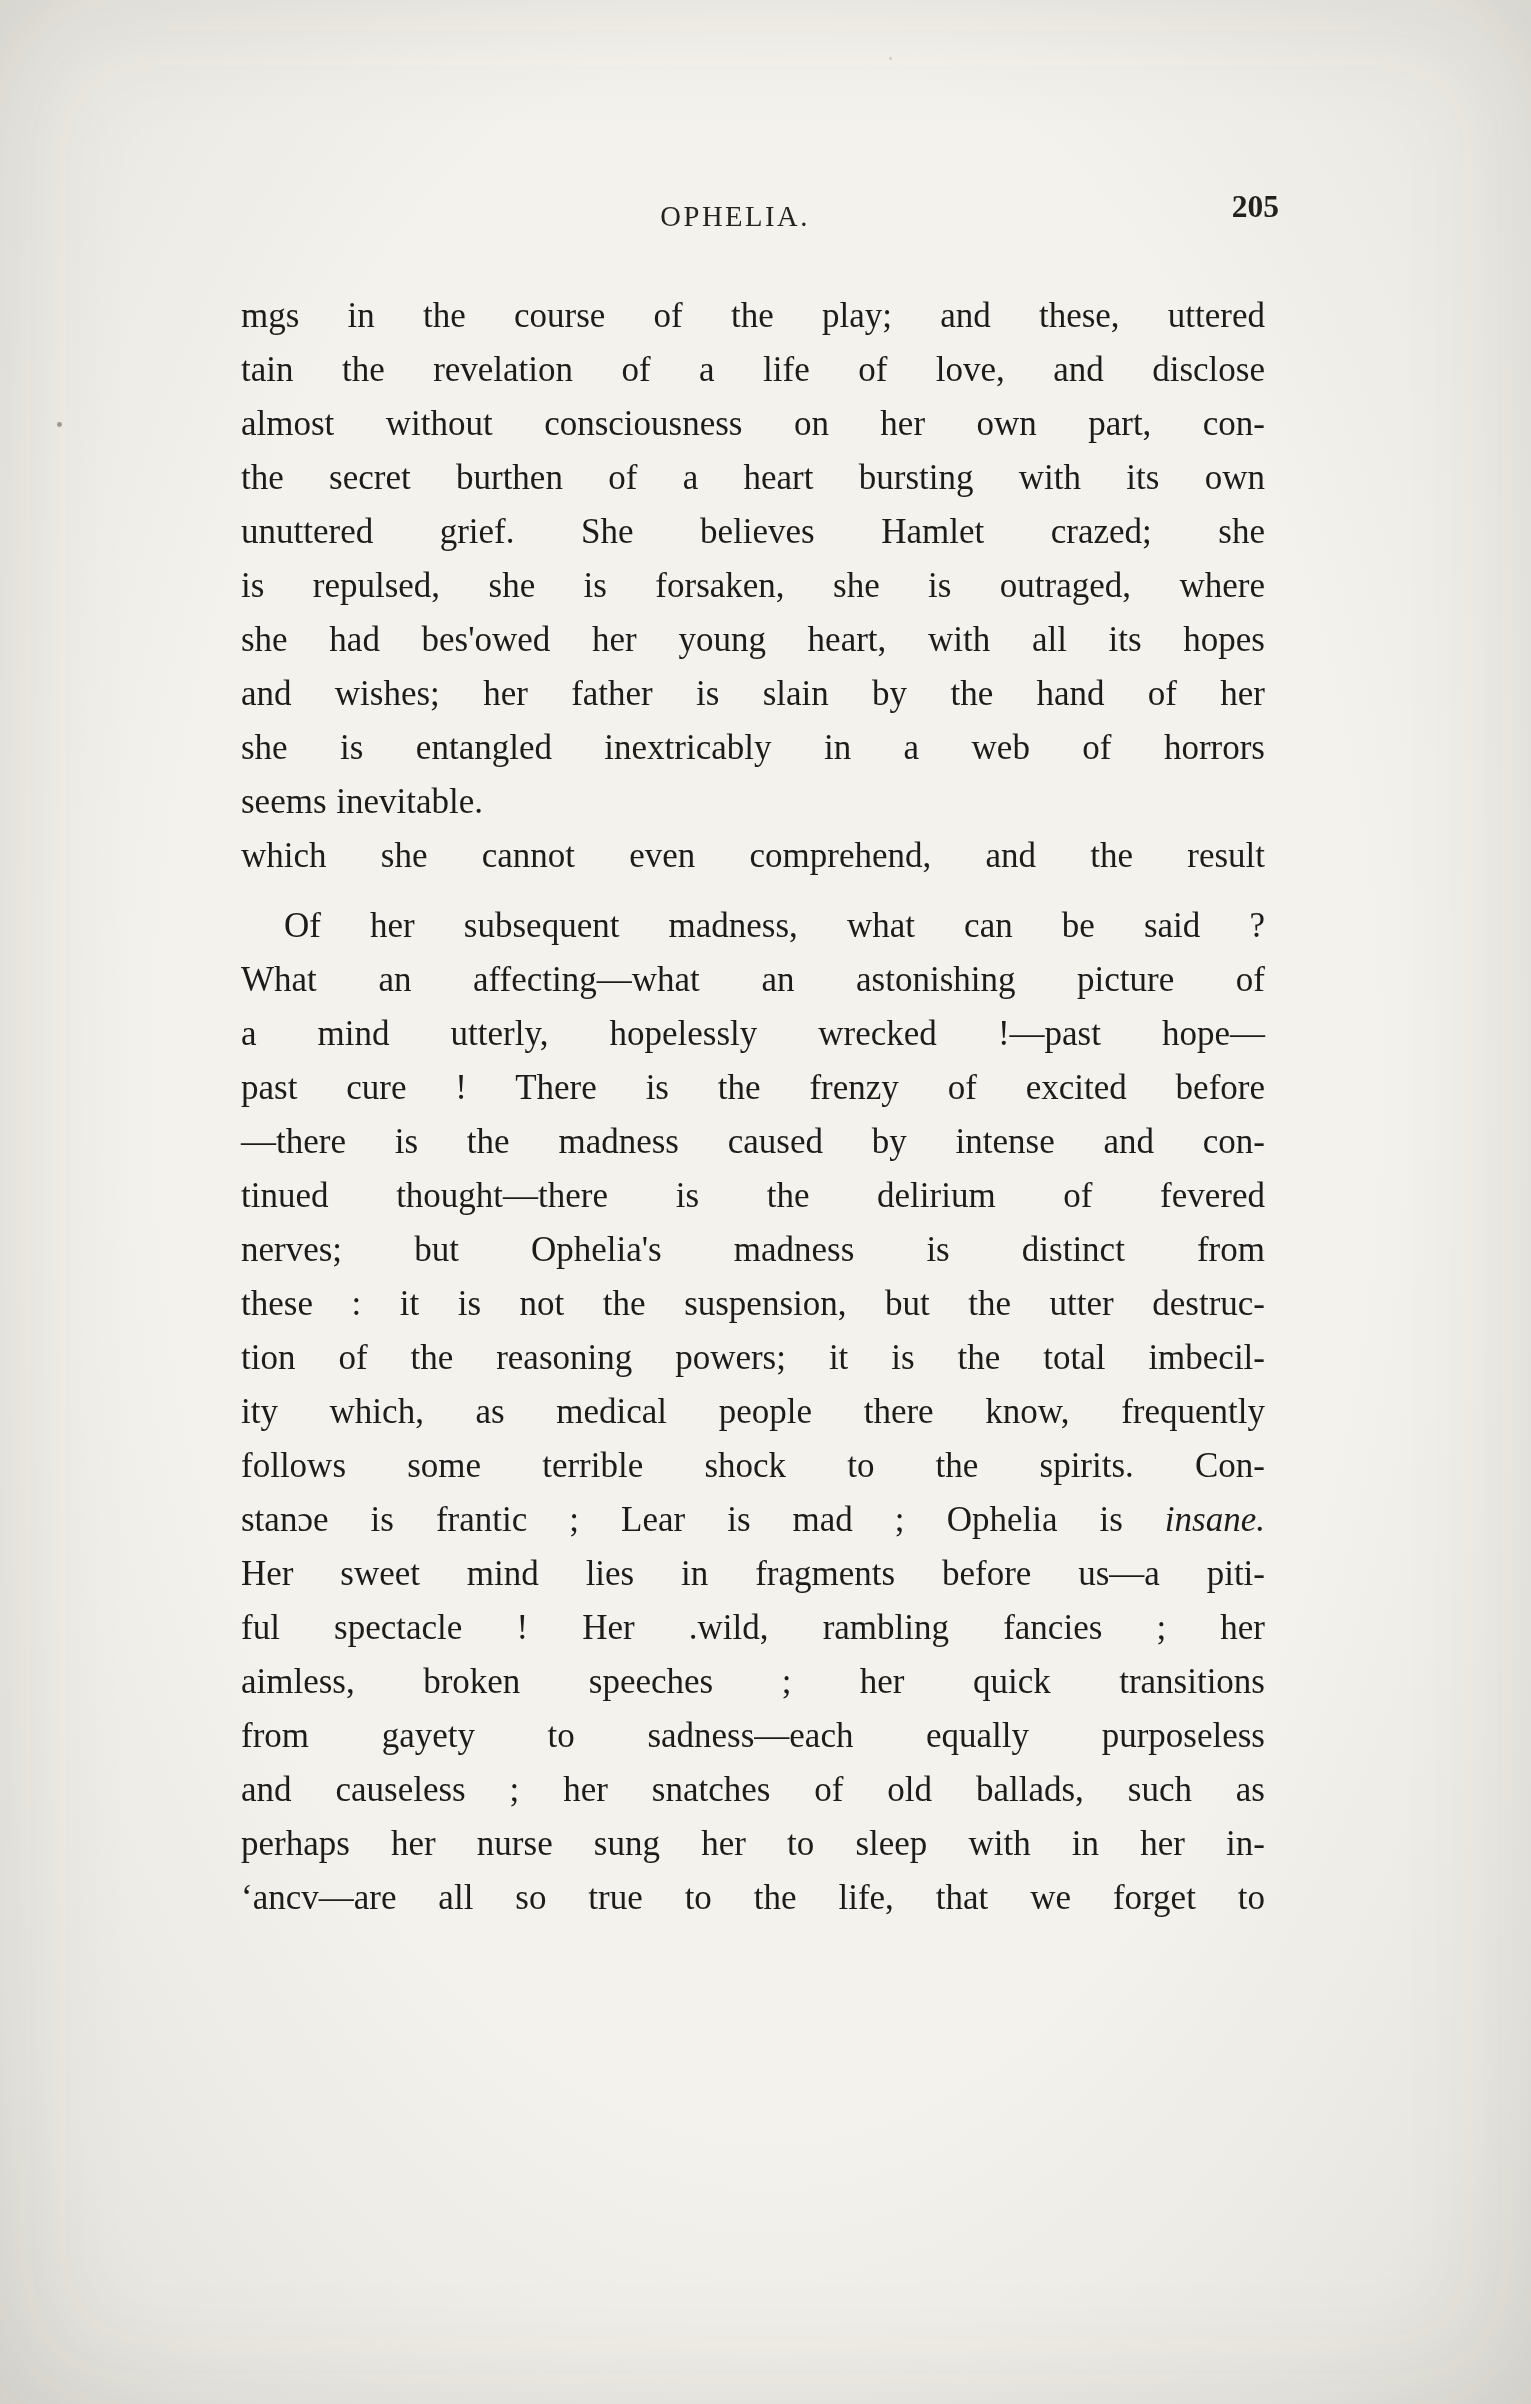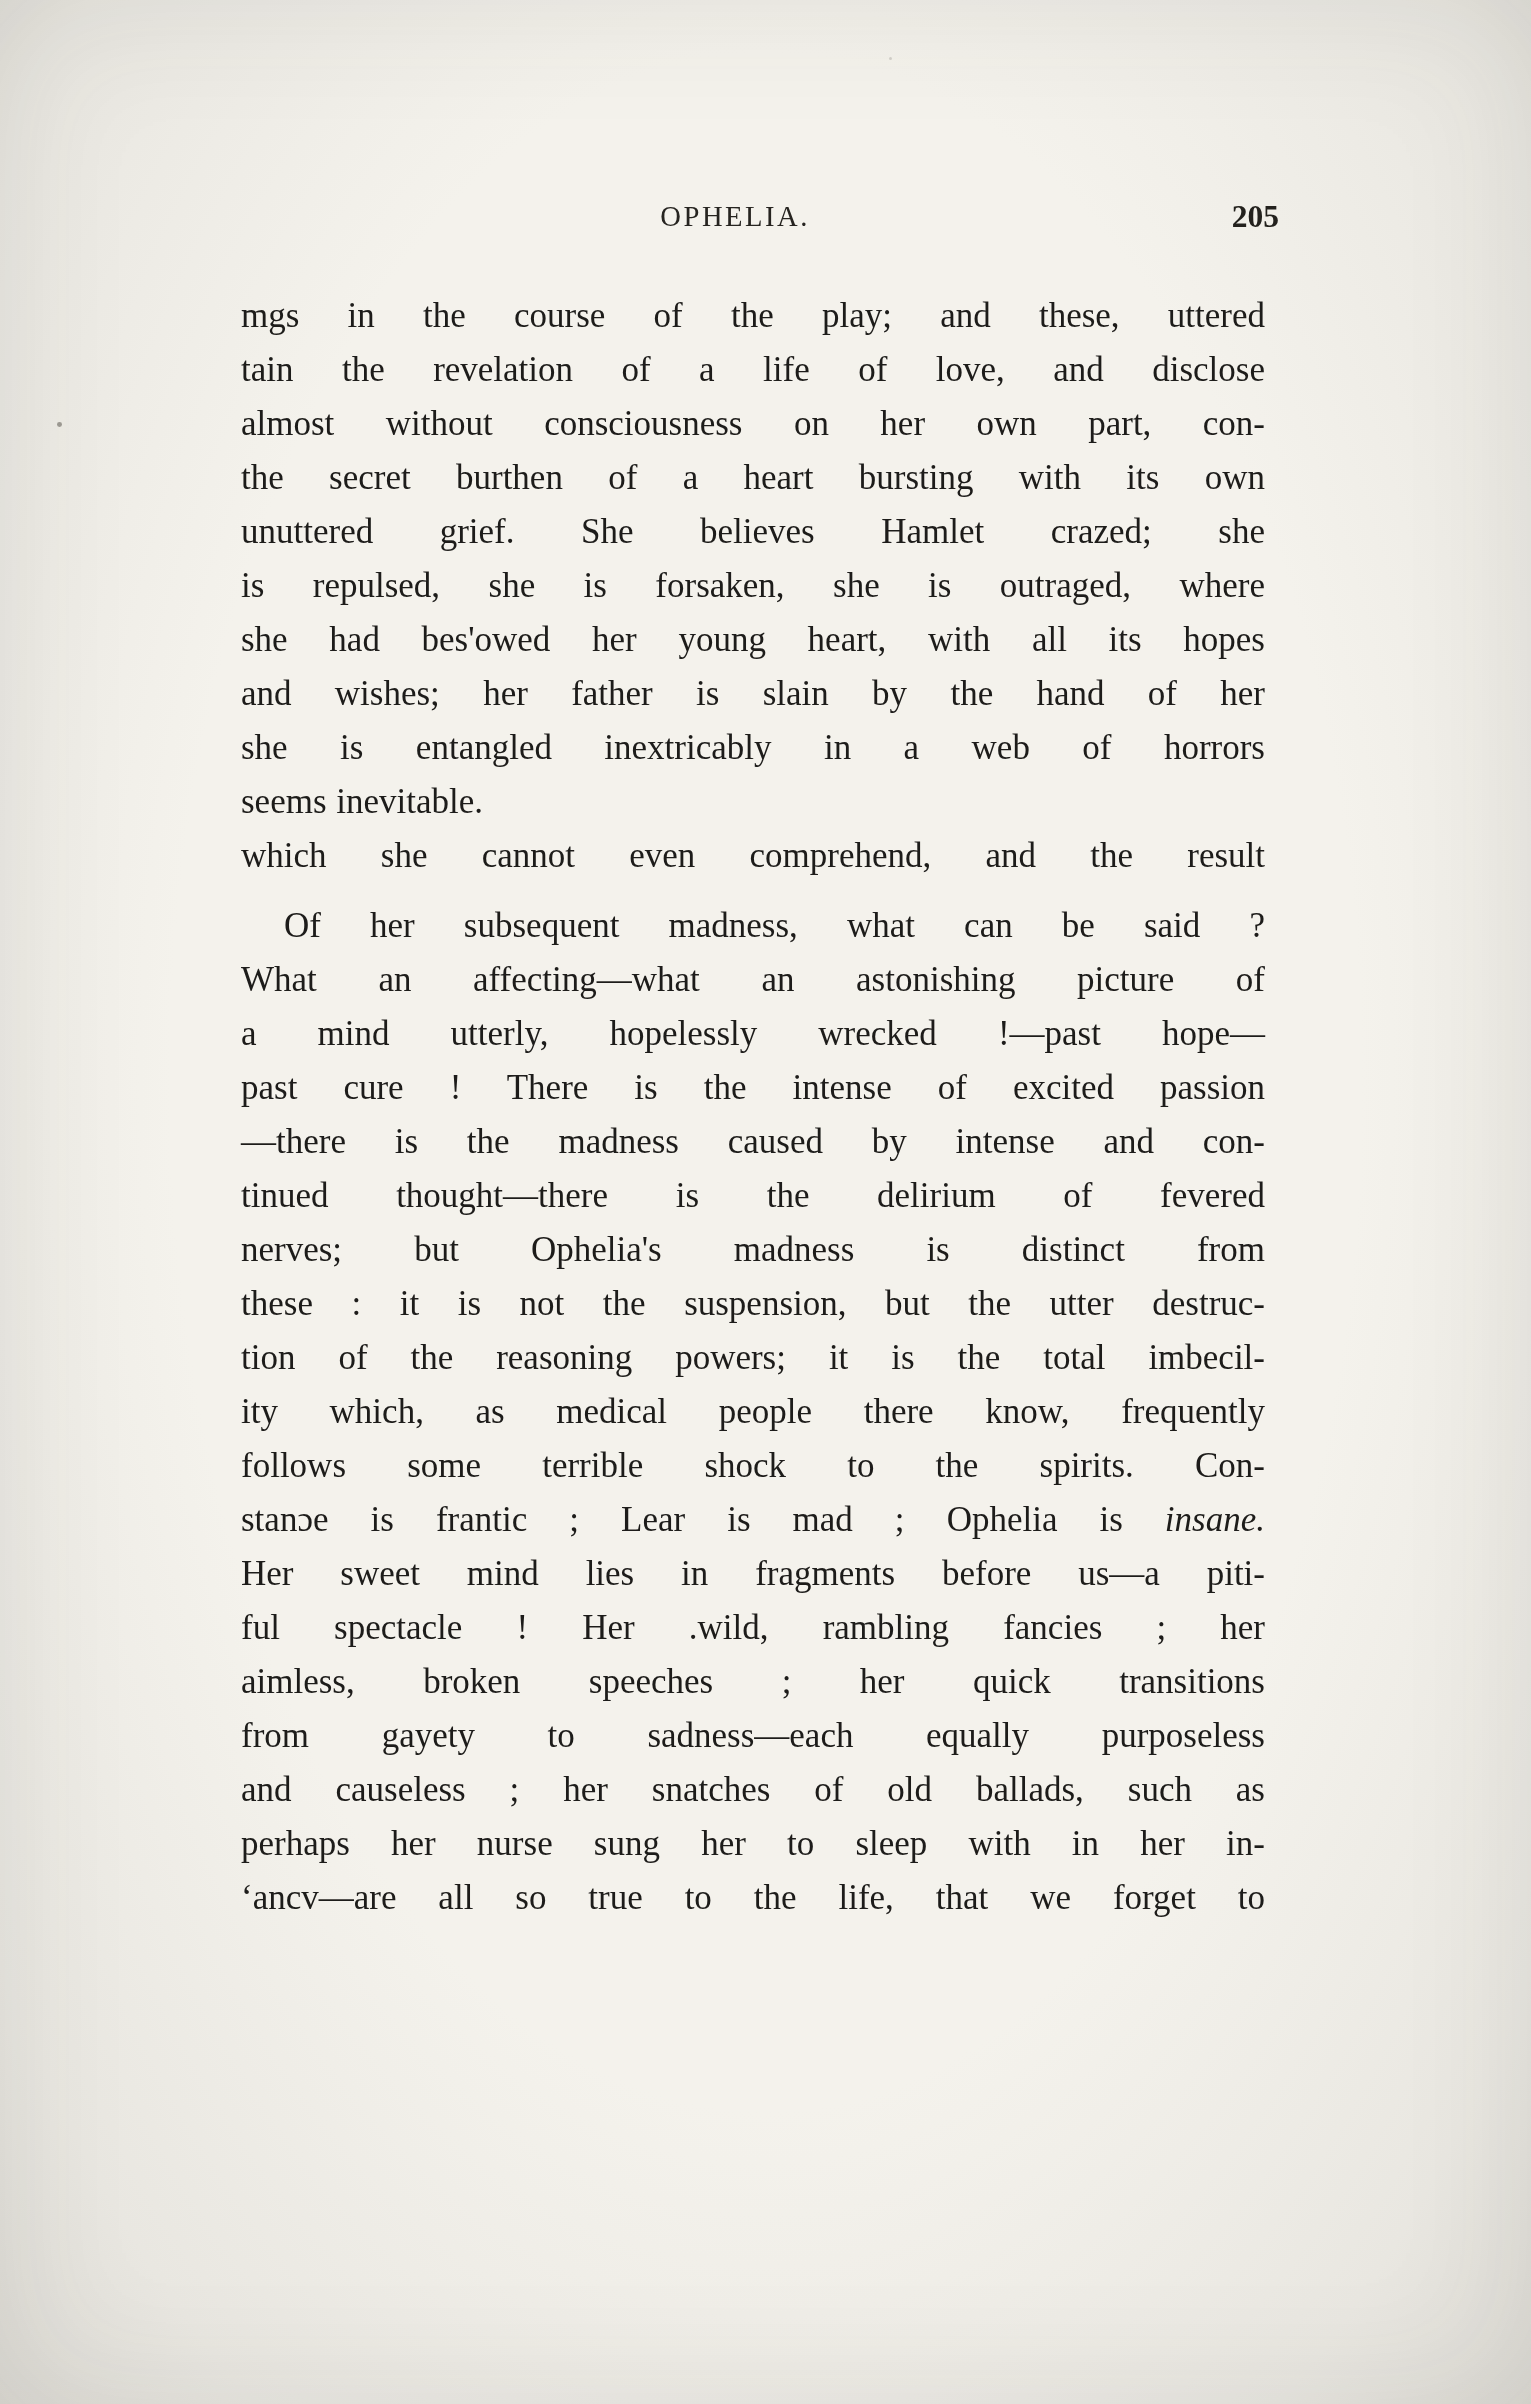--- a/index.html
+++ b/index.html
@@ -31,21 +31,21 @@
     left: 50%;
     transform: translateX(-62%);
     top: 12px;
     font-size: 28.6px;
     letter-spacing: 2.5px;
     color: #262420;
   }
   .page-number {
     position: absolute;
     right: 2px;
-    top: 10px;
+    top: 0;
     font-size: 31.5px;
     font-weight: bold;
     color: #23211d;
   }
   .text-block {
     margin-top: 57px;
     margin-left: 225px;
     width: 1056px;
     font-size: 35px;
     line-height: 54px;
@@ -101,21 +101,21 @@
         <div class="line"><span>she had bes'owed her young heart, with all its hopes</span></div>
         <div class="line"><span>and wishes; her father is slain by the hand of her</span></div>
         <div class="line"><span>she is entangled inextricably in a web of horrors</span></div>
         <div class="line last"><span>seems inevitable.</span></div>
         <div class="line"><span>which she cannot even comprehend, and the result</span></div>
       </div>
       <div class="paragraph">
         <div class="line indent"><span>Of her subsequent madness, what can be said ?</span></div>
         <div class="line"><span>What an affecting—what an astonishing picture of</span></div>
         <div class="line"><span>a mind utterly, hopelessly wrecked !—past hope—</span></div>
-        <div class="line"><span>past cure ! There is the intense of excited passion</span></div>
+        <div class="line"><span>past cure ! There is the frenzy of excited before</span></div>
         <div class="line"><span>—there is the madness caused by intense and con-</span></div>
         <div class="line"><span>tinued thought—there is the delirium of fevered</span></div>
         <div class="line"><span>nerves; but Ophelia's madness is distinct from</span></div>
         <div class="line"><span>these : it is not the suspension, but the utter destruc-</span></div>
         <div class="line"><span>tion of the reasoning powers; it is the total imbecil-</span></div>
         <div class="line"><span>ity which, as medical people there know, frequently</span></div>
         <div class="line"><span>follows some terrible shock to the spirits. Con-</span></div>
         <div class="line"><span>stanɔe is frantic ; Lear is mad ; Ophelia is </span><span class="italic">insane.</span></div>
         <div class="line"><span>Her sweet mind lies in fragments before us—a piti-</span></div>
         <div class="line"><span>ful spectacle ! Her .wild, rambling fancies ; her</span></div>

